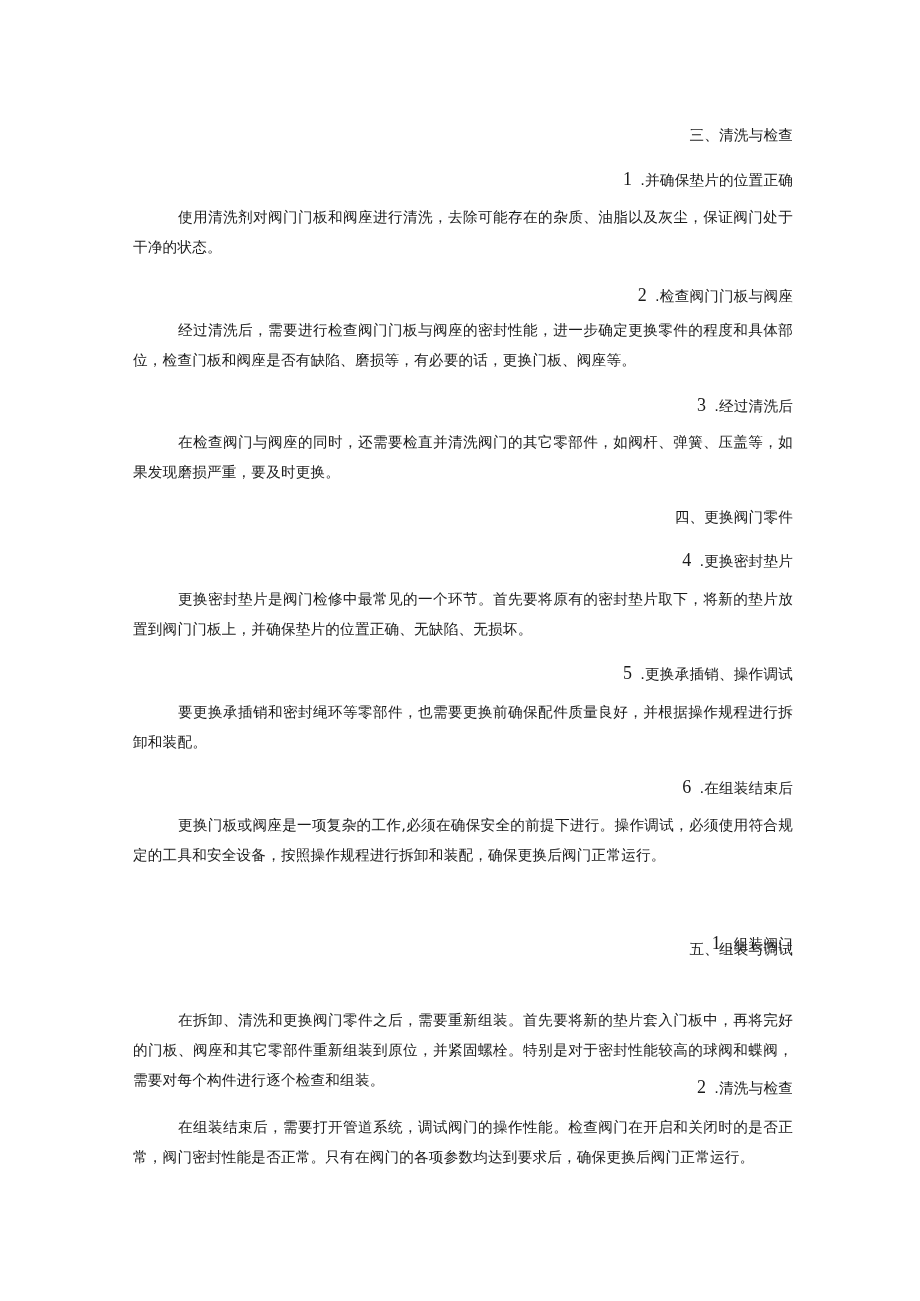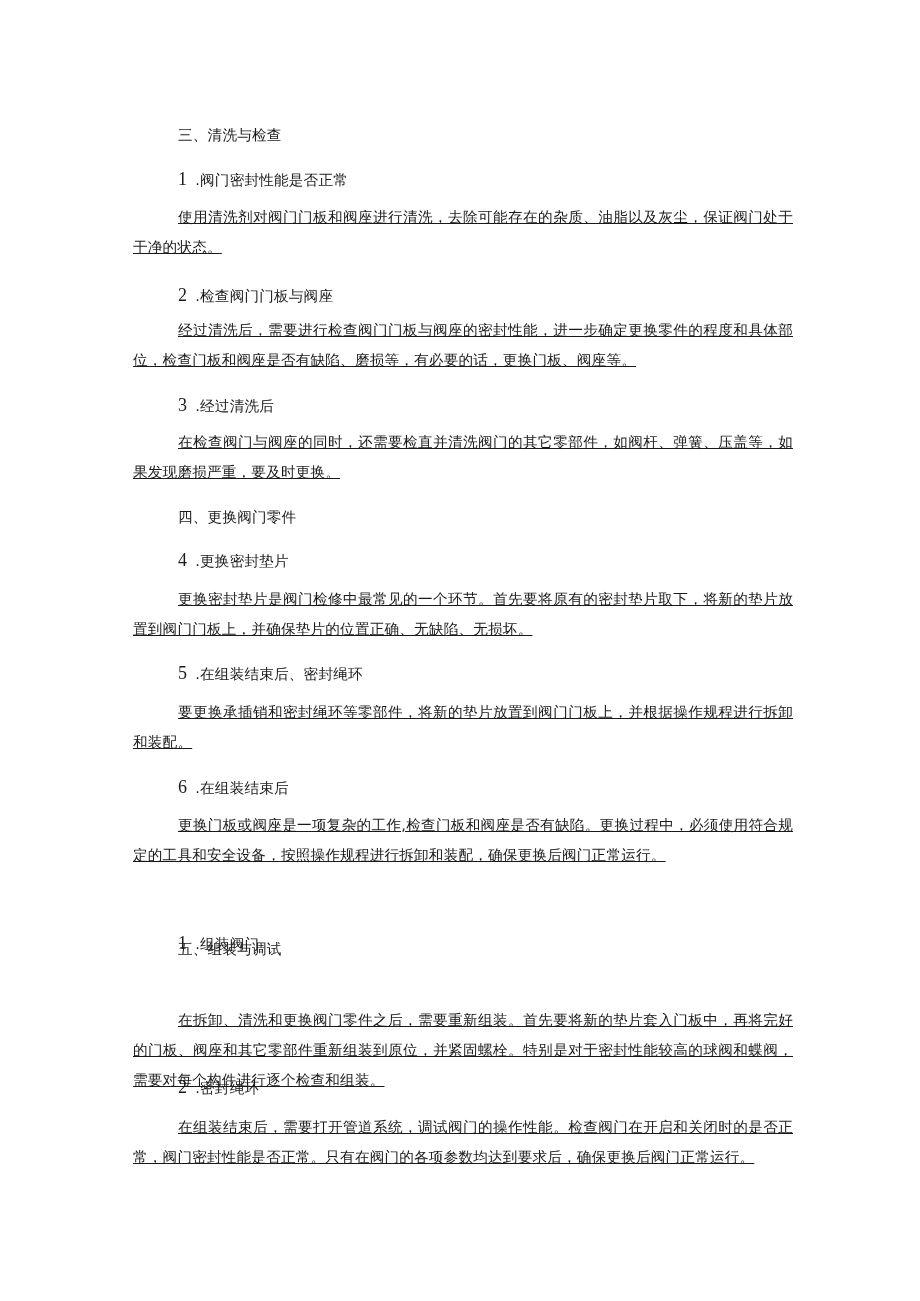--- a/index.html
+++ b/index.html
@@ -1,51 +1,51 @@
 <!DOCTYPE html>
 <html><head>
 <meta charset="utf-8">
 <style>
   html, body { margin: 0; padding: 0; background: #ffffff; }
   body { width: 920px; height: 1301px; position: relative; overflow: hidden;
          font-family: "DejaVu Sans", "Liberation Sans", sans-serif; color: #1a1a1a; }
   .page { position: absolute; left: 133px; top: 0; width: 660px; }
   .blk { position: absolute; left: 0; width: 660px; font-size: 14.6px; line-height: 30px; letter-spacing: 0.2px; }
-  .heading { text-indent: 45px; }
-  .para { text-indent: 45px; text-align: justify; text-align-last: left; text-decoration: underline; }
+  .heading { text-indent: 45px; text-align: right; }
+  .para { text-indent: 45px; text-align: justify; text-align-last: left; }
   .num { font-family: "Liberation Serif", "DejaVu Serif", serif; font-size: 18px; margin-right: 8px; }
 </style>
 </head>
 <body>
 
 <div class="page">
 
   <div class="blk heading" style="top:120px">三、清洗与检查</div>
 
-  <div class="blk heading" style="top:164px"><span class="num">1</span><span>.阀门密封性能是否正常</span></div>
+  <div class="blk heading" style="top:164px"><span class="num">1</span><span>.并确保垫片的位置正确</span></div>
   <div class="blk para" style="top:202px">使用清洗剂对阀门门板和阀座进行清洗，去除可能存在的杂质、油脂以及灰尘，保证阀门处于干净的状态。</div>
 
   <div class="blk heading" style="top:280px"><span class="num">2</span><span>.检查阀门门板与阀座</span></div>
   <div class="blk para" style="top:315px">经过清洗后，需要进行检查阀门门板与阀座的密封性能，进一步确定更换零件的程度和具体部位，检查门板和阀座是否有缺陷、磨损等，有必要的话，更换门板、阀座等。</div>
 
   <div class="blk heading" style="top:390px"><span class="num">3</span><span>.经过清洗后</span></div>
   <div class="blk para" style="top:427px">在检查阀门与阀座的同时，还需要检直并清洗阀门的其它零部件，如阀杆、弹簧、压盖等，如果发现磨损严重，要及时更换。</div>
 
   <div class="blk heading" style="top:502px">四、更换阀门零件</div>
 
   <div class="blk heading" style="top:545px"><span class="num">4</span><span>.更换密封垫片</span></div>
   <div class="blk para" style="top:584px">更换密封垫片是阀门检修中最常见的一个环节。首先要将原有的密封垫片取下，将新的垫片放置到阀门门板上，并确保垫片的位置正确、无缺陷、无损坏。</div>
 
-  <div class="blk heading" style="top:658px"><span class="num">5</span><span>.在组装结束后、密封绳环</span></div>
-  <div class="blk para" style="top:697px">要更换承插销和密封绳环等零部件，将新的垫片放置到阀门门板上，并根据操作规程进行拆卸和装配。</div>
+  <div class="blk heading" style="top:658px"><span class="num">5</span><span>.更换承插销、操作调试</span></div>
+  <div class="blk para" style="top:697px">要更换承插销和密封绳环等零部件，也需要更换前确保配件质量良好，并根据操作规程进行拆卸和装配。</div>
 
   <div class="blk heading" style="top:772px"><span class="num">6</span><span>.在组装结束后</span></div>
-  <div class="blk para" style="top:810px">更换门板或阀座是一项复杂的工作,检查门板和阀座是否有缺陷。更换过程中，必须使用符合规定的工具和安全设备，按照操作规程进行拆卸和装配，确保更换后阀门正常运行。</div>
+  <div class="blk para" style="top:810px">更换门板或阀座是一项复杂的工作,必须在确保安全的前提下进行。操作调试，必须使用符合规定的工具和安全设备，按照操作规程进行拆卸和装配，确保更换后阀门正常运行。</div>
 
   <div class="blk heading" style="top:934px">五、组装与调试</div>
 
   <div class="blk heading" style="top:928px"><span class="num">1</span><span>.组装阀门</span></div>
   <div class="blk para" style="top:1005px">在拆卸、清洗和更换阀门零件之后，需要重新组装。首先要将新的垫片套入门板中，再将完好的门板、阀座和其它零部件重新组装到原位，并紧固螺栓。特别是对于密封性能较高的球阀和蝶阀，需要对每个构件进行逐个检查和组装。</div>
 
-  <div class="blk heading" style="top:1072px"><span class="num">2</span><span>.密封绳环</span></div>
+  <div class="blk heading" style="top:1072px"><span class="num">2</span><span>.清洗与检查</span></div>
   <div class="blk para" style="top:1112px">在组装结束后，需要打开管道系统，调试阀门的操作性能。检查阀门在开启和关闭时的是否正常，阀门密封性能是否正常。只有在阀门的各项参数均达到要求后，确保更换后阀门正常运行。</div>
 
 </div>
 
 </body></html>

